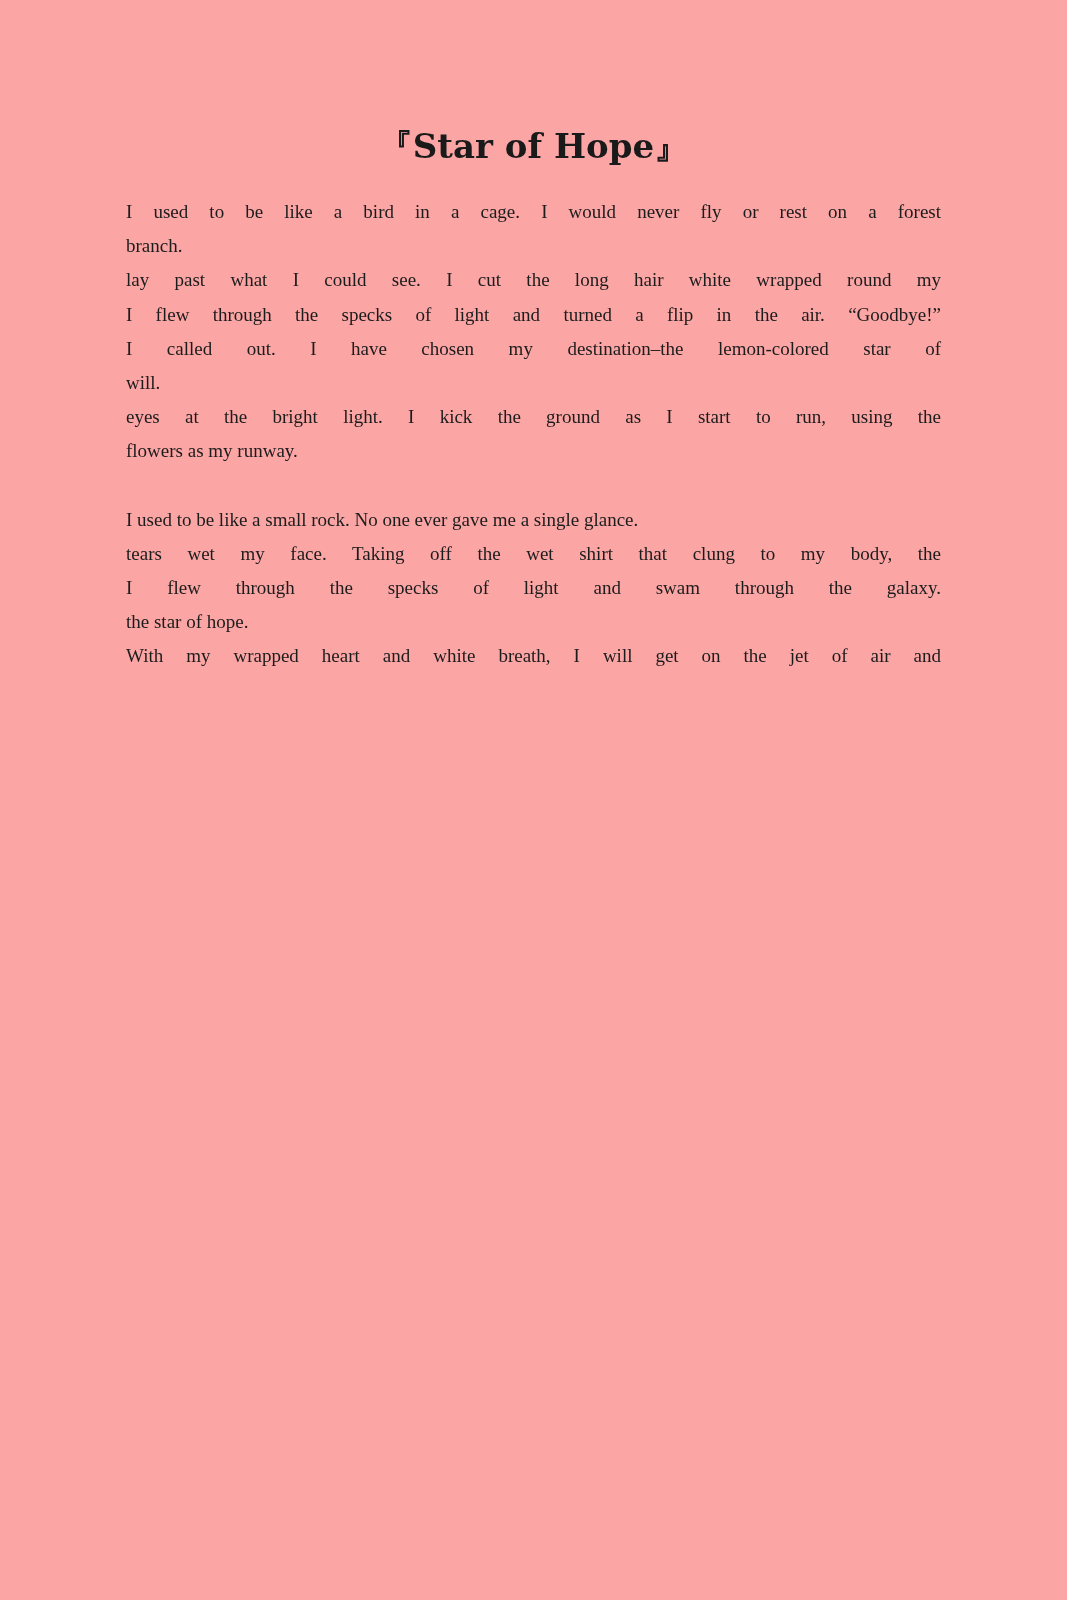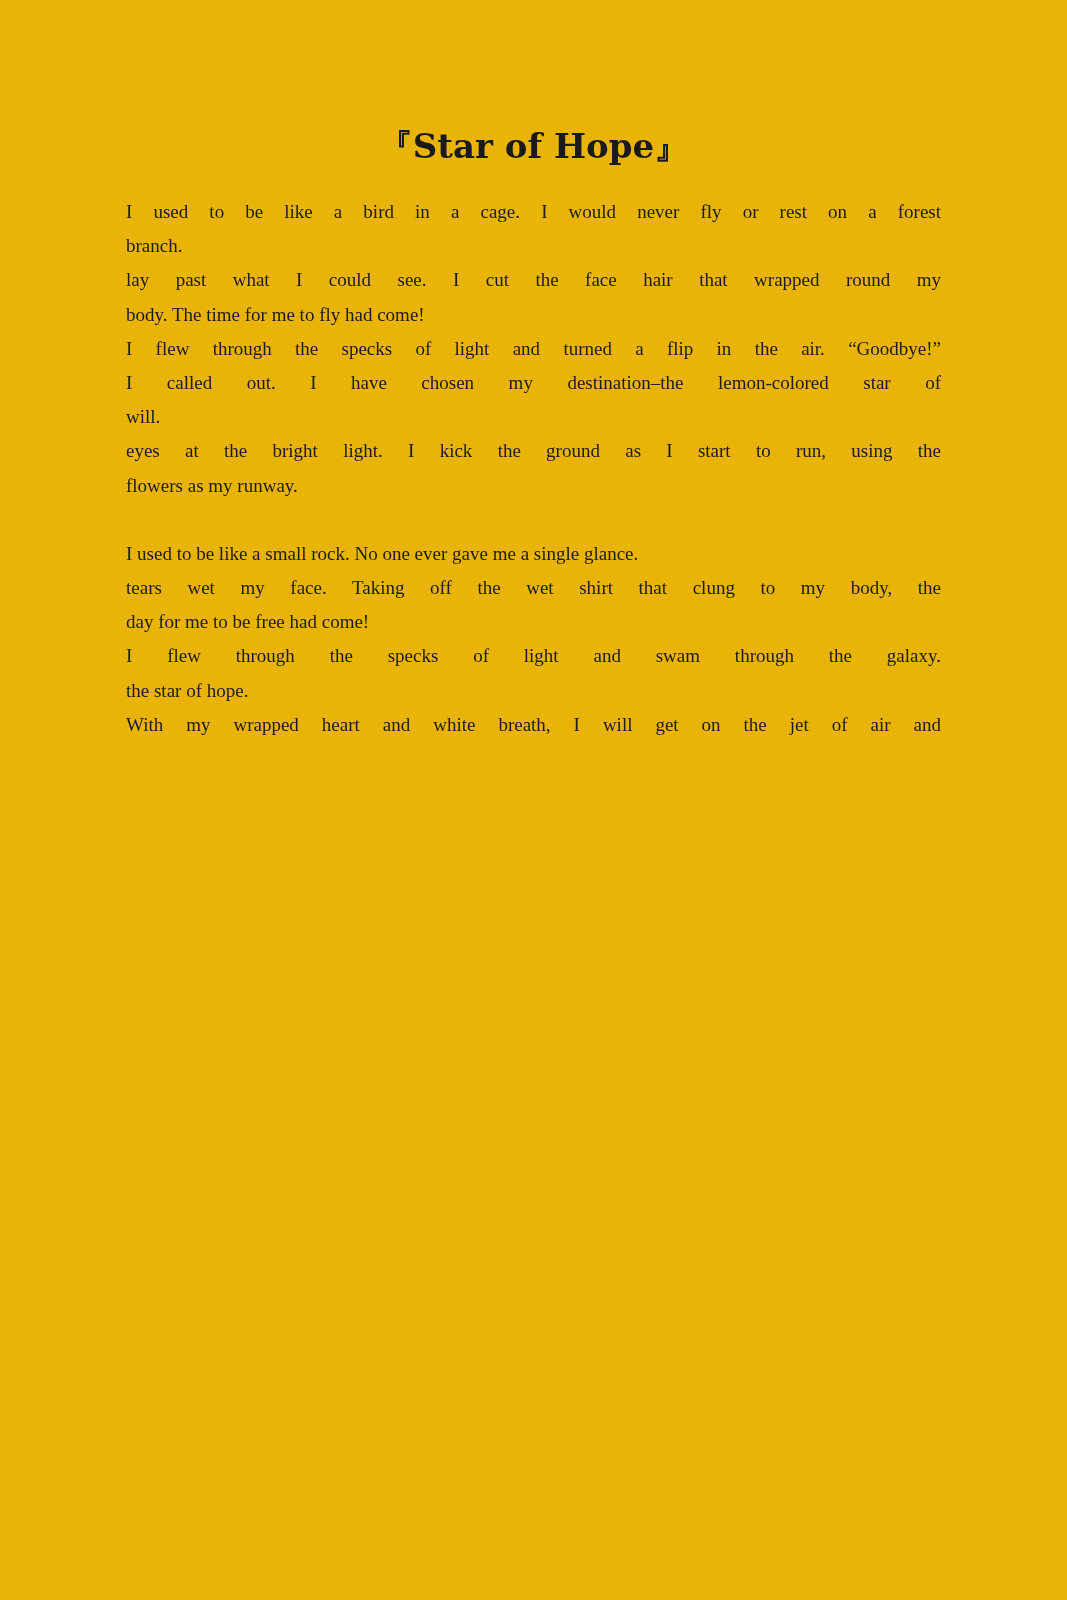--- a/index.html
+++ b/index.html
@@ -12,21 +12,21 @@
       height: 1600px;
       position: relative;
       overflow: hidden;
     }
     .page {
       position: absolute;
       left: 0;
       top: 0;
       width: 1067px;
       height: 1600px;
-      background: #eab308;
+      background: #fca5a5;
     }
     .title {
       position: absolute;
       top: 124px;
       left: 0;
       width: 1067px;
       text-align: center;
       font-family: "DejaVu Serif", serif;
       font-weight: bold;
       font-size: 34px;
@@ -64,33 +64,31 @@
 <body>
 
 <div class="page">
   <h1 class="title">『Star of Hope』</h1>
 
   <div class="body-text">
 
     <div>
       <span class="line">I used to be like a bird in a cage. I would never fly or rest on a forest</span>
       <span class="line last">branch.</span>
-      <span class="line">lay past what I could see. I cut the face hair that wrapped round my</span>
-      <span class="line last">body. The time for me to fly had come!</span>
+      <span class="line">lay past what I could see. I cut the long hair white wrapped round my</span>
       <span class="line">I flew through the specks of light and turned a flip in the air. “Goodbye!”</span>
       <span class="line">I called out. I have chosen my destination–the lemon-colored star of</span>
       <span class="line last">will.</span>
       <span class="line">eyes at the bright light. I kick the ground as I start to run, using the</span>
       <span class="line last">flowers as my runway.</span>
     </div>
 
     <span class="stanza-gap"></span>
 
     <div>
       <span class="line last">I used to be like a small rock. No one ever gave me a single glance.</span>
       <span class="line">tears wet my face. Taking off the wet shirt that clung to my body, the</span>
-      <span class="line last">day for me to be free had come!</span>
       <span class="line">I flew through the specks of light and swam through the galaxy.</span>
       <span class="line last">the star of hope.</span>
       <span class="line">With my wrapped heart and white breath, I will get on the jet of air and</span>
     </div>
   </div>
 </div>
 
 </body></html>

